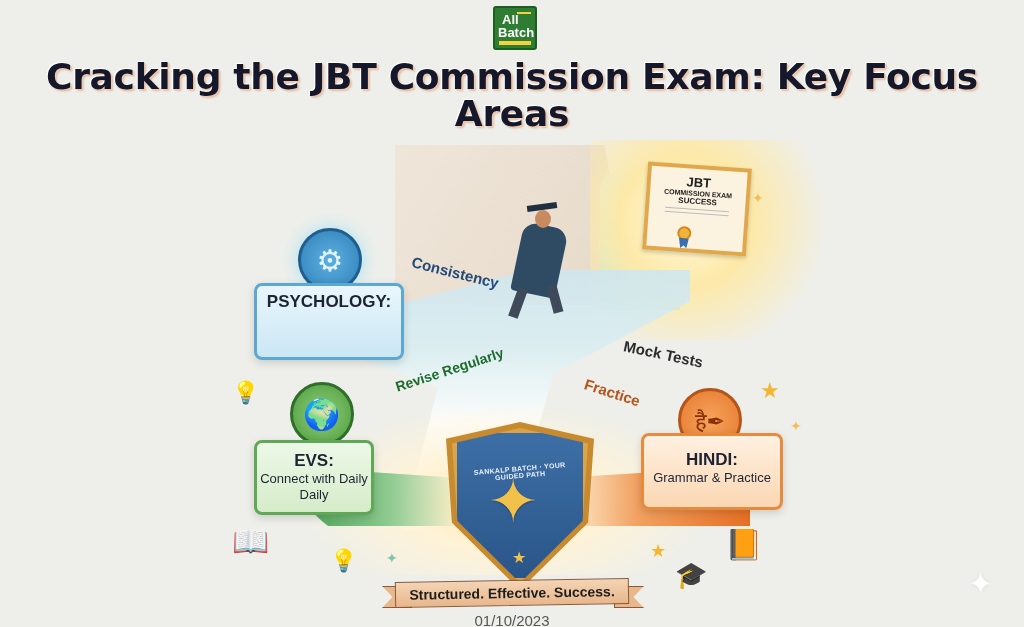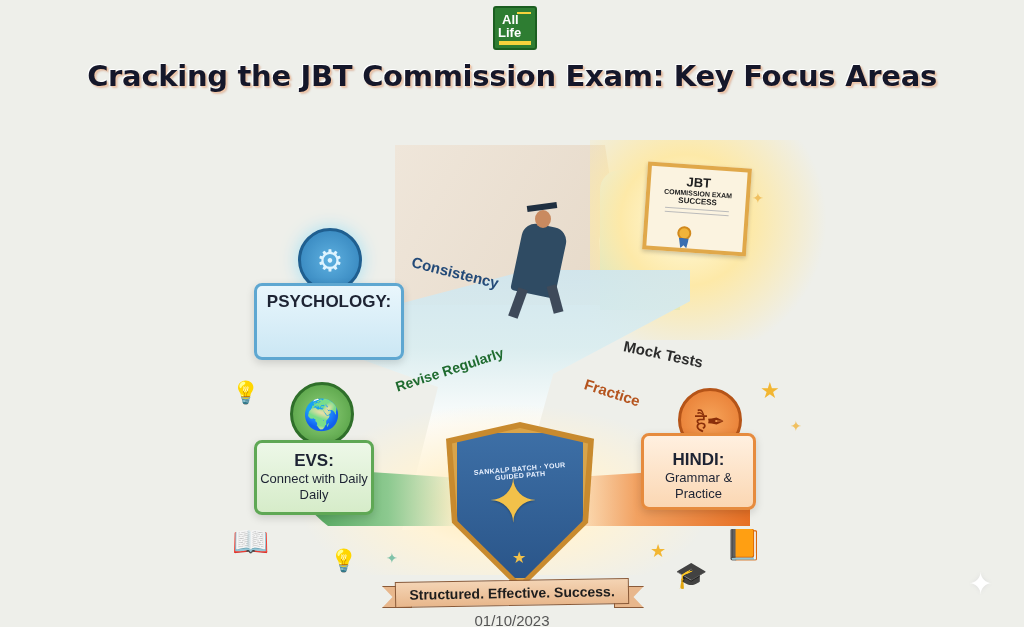--- a/index.html
+++ b/index.html
@@ -15,21 +15,21 @@
     color: #fff; font-weight: 700; font-size: 13px; line-height: 13px;
     padding: 5px 3px; text-align: left;
   }
   .logo .l1 { display:block; padding-left: 4px; }
   .logo .l2 { display:block; }
   .logo .bar { position:absolute; left:4px; right:4px; bottom:3px; height:4px; background:#f6d33c; font-size:3px; }
   .logo .topbar { position:absolute; right:4px; top:4px; width:14px; height:2px; background:#f6d33c; }
   .title {
     position: absolute; left: 0; right: 0; top: 58px;
     text-align: center; font-family: "DejaVu Sans", sans-serif; font-weight: 700;
-    font-size: 29px; line-height: 37px; color: #15172a; letter-spacing: -0.3px;
+    font-size: 36px; line-height: 37px; color: #15172a; letter-spacing: -0.3px;
     text-shadow: 1px 1px 0 #f2c7a8, -1px -1px 0 #fff, 2px 2px 2px rgba(200,120,80,0.4);
   }
   .scene { position: absolute; left: 0; top: 0; width: 1024px; height: 627px; padding-left: 48px; }
   .wall {
     position: absolute; left: 395px; top: 145px; width: 300px; height: 160px;
     background: linear-gradient(120deg, #efe6da, #e4d6c4);
     clip-path: polygon(0 0, 70% 0, 72% 25%, 68% 60%, 70% 100%, 0 100%);
   }
   .glow {
     position: absolute; left: 590px; top: 140px; width: 240px; height: 200px;
@@ -73,21 +73,21 @@
     clip-path: polygon(0 40%, 100% 30%, 100% 80%, 0 80%);
   }
   .card {
     position: absolute; border-radius: 8px; text-align: center; color: #1d2333;
     box-shadow: 0 3px 8px rgba(0,0,0,0.15);
   }
   .card .t1 { font-weight: 700; font-size: 17px; line-height: 20px; }
   .card .t2 { font-size: 13px; line-height: 16px; }
   .psy { left: 254px; top: 283px; width: 150px; height: 77px; background: linear-gradient(180deg,#e9f6fc,#cbe7f4); border: 3px solid #5ea7d1; padding-top: 6px; }
   .evs { left: 254px; top: 440px; width: 120px; height: 75px; background: linear-gradient(180deg,#edf8e8,#d6ecc9); border: 3px solid #5fa855; padding-top: 8px; }
-  .hin { left: 641px; top: 433px; width: 115px; height: 77px; background: linear-gradient(180deg,#fff0e0,#fbd7b3); border: 3px solid #e68b3e; padding-top: 14px; }
+  .hin { left: 641px; top: 433px; width: 142px; height: 77px; background: linear-gradient(180deg,#fff0e0,#fbd7b3); border: 3px solid #e68b3e; padding-top: 14px; }
   .hin .t2, .evs .t2 { font-size: 13px; }
   .icon-circle {
     position: absolute; width: 64px; height: 64px; border-radius: 50%;
     display: flex; align-items: center; justify-content: center; font-size: 30px;
   }
   .ic-psy { left: 298px; top: 228px; background: radial-gradient(circle,#5eb0e0,#2f7fb8); border: 3px solid #1f5f90; color:#dff4ff; box-shadow: 0 0 18px #a4e1f5; }
   .ic-evs { left: 290px; top: 382px; background: radial-gradient(circle,#8fd07a,#4e9a3e); border: 3px solid #2f6f2a; }
   .ic-hin { left: 678px; top: 388px; background: radial-gradient(circle,#f6a45a,#e6782f); border: 3px solid #b55418; color: #8a2f0a; }
   .path-label { position: absolute; font-weight: 700; font-size: 15px; transform-origin: left center; }
   .lbl-cons { left: 412px; top: 253px; color: #234a78; transform: rotate(14deg); }
@@ -129,21 +129,21 @@
   .grad-figure .leg2 { position:absolute; left: 45px; top: 85px; width: 10px; height: 28px; background:#3e4a5a; transform: rotate(-15deg); }
 </style>
 </head>
 <body>
 
 <div class="scene">
 
   <div class="logo">
     <span class="topbar"></span>
     <span class="l1">All</span>
-    <span class="l2">Life</span>
+    <span class="l2">Batch</span>
     <span class="bar"></span>
   </div>
 
   <div class="title">
     <div>Cracking the JBT Commission Exam: Key Focus Areas</div>
   </div>
 
   <div class="wall"></div>
   <div class="sky"></div>
   <div class="glow"></div>

